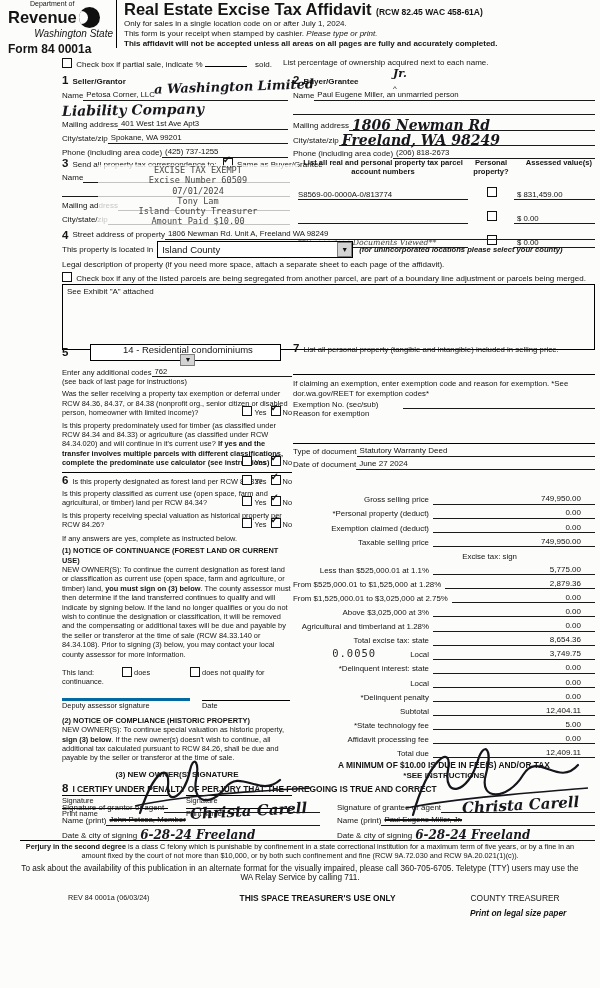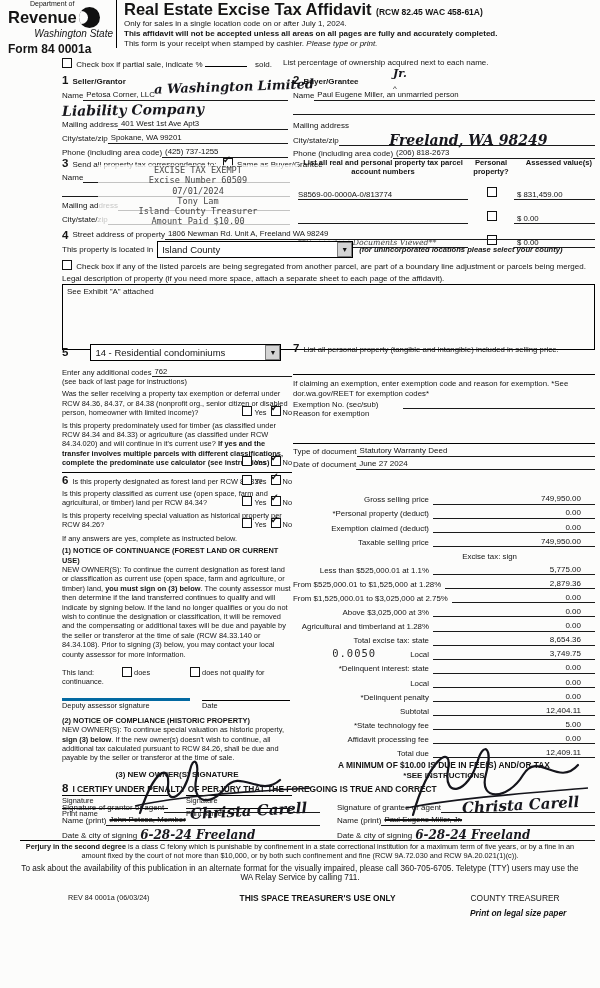--- a/index.html
+++ b/index.html
@@ -50,22 +50,22 @@
     <div class="i" style="font-size:10px;text-align:right;">Washington State</div>
     <div class="b" style="font-size:12px;margin-top:3px;">Form 84 0001a</div>
   </div>
   <div class="abs" style="left:116px;top:0;height:48px;border-left:1.5px solid #000;"></div>
   <div class="abs" style="left:124px;top:0;width:472px;">
     <div>
       <span class="b" style="font-size:16.5px;">Real Estate Excise Tax Affidavit</span>
       <span class="b" style="font-size:8.5px;">(RCW 82.45 WAC 458-61A)</span>
     </div>
     <div class="s8">Only for sales in a single location code on or after July 1, 2024.</div>
+    <div class="s8"><span>This form is your receipt when stamped by cashier. </span><span class="i">Please type or print.</span></div>
     <div class="s8 b" style="font-weight:600;">This affidavit will not be accepted unless all areas on all pages are fully and accurately completed.</div>
-    <div class="s8"><span>This form is your receipt when stamped by cashier. </span><span class="i">Please type or print.</span></div>
   </div>
 
   <div class="abs s8" style="left:62px;top:58px;width:220px;">
     <span class="cb" style="margin-left:0;"></span>
     <span>Check box if partial sale, indicate %</span>
     <span style="display:inline-block;width:42px;border-bottom:1px solid #000;"></span>
     <span style="margin-left:6px;">sold.</span>
   </div>
   <div class="abs s8" style="left:283px;top:58px;">List percentage of ownership acquired next to each name.</div>
 
@@ -97,24 +97,25 @@
       <span class="hand abs" style="left:100px;top:-3px;font-size:11px;">Jr.</span>
     </div>
     <div class="row s8" style="height:13px;position:relative;">
       <span class="lbl">Name</span>
       <span class="fill" style="font-size:7.8px;">Paul Eugene Miller, an unmarried person</span>
       <span class="abs" style="left:100px;top:-4px;font-size:8px;">^</span>
     </div>
     <div style="height:13px;border-bottom:1px solid #1a1a1a;"></div>
     <div class="row s8" style="height:16px;">
       <span class="lbl">Mailing address</span>
+      <span class="fill hand" style="font-size:14px;">1806 Newman Rd</span>
     </div>
     <div class="row s8" style="height:15px;">
       <span class="lbl">City/state/zip</span>
-      <span class="fill hand" style="font-size:14px;text-align:center;">Freeland, WA 98249</span>
+      <span class="fill hand" style="font-size:14px;">Freeland, WA 98249</span>
     </div>
     <div class="row s8" style="height:13px;">
       <span class="lbl">Phone (including area code)</span>
       <span class="fill" style="font-size:7.8px;">(206) 818-2673</span>
     </div>
   </div>
 
   <div class="abs" style="left:62px;top:158px;width:228px;">
     <div class="s8" style="white-space:nowrap;">
       <span class="secnum">3</span><span>Send all property tax correspondence to:</span>
@@ -176,32 +177,32 @@
       <span class="fill" style="font-size:7.8px;">1806 Newman Rd.  Unit A, Freeland WA 98249</span>
     </div>
     <div class="row s8" style="height:17px;align-items:center;margin-top:1px;">
       <span class="lbl">This property is located in</span>
       <span class="dd" style="width:190px;margin-left:4px;">
         <span>Island County</span>
         <span class="ddarrow">▼</span>
       </span>
       <span class="b i" style="font-size:7.6px;margin-left:6px;">(for unincorporated locations please select your county)</span>
     </div>
+    <div class="s8" style="margin-top:2px;">Legal description of property (if you need more space, attach a separate sheet to each page of the affidavit).</div>
     <div class="s8" style="margin-top:2px;">
       <span class="cb" style="margin-left:0;"></span>
       <span>Check box if any of the listed parcels are being segregated from another parcel, are part of a boundary line adjustment or parcels being merged.</span>
     </div>
-    <div class="s8" style="margin-top:2px;">Legal description of property (if you need more space, attach a separate sheet to each page of the affidavit).</div>
     <div class="legalbox"><span>See Exhibit "A" attached</span></div>
   </div>
 
   <div class="abs s7" style="left:62px;top:344px;width:230px;">
     <div class="row" style="align-items:center;">
       <span class="secnum" style="margin-right:22px;">5</span>
-      <span class="dd" style="width:185px;">
+      <span class="dd" style="width:185px;flex-direction:column;">
         <span>14 - Residential condominiums</span>
         <span class="ddarrow">▼</span>
       </span>
     </div>
     <div class="row" style="height:12px;margin-top:4px;font-size:7.6px;">
       <span class="lbl">Enter any additional codes</span>
       <span class="fill">762</span>
     </div>
     <div style="font-size:7.4px;">(see back of last page for instructions)</div>
 

